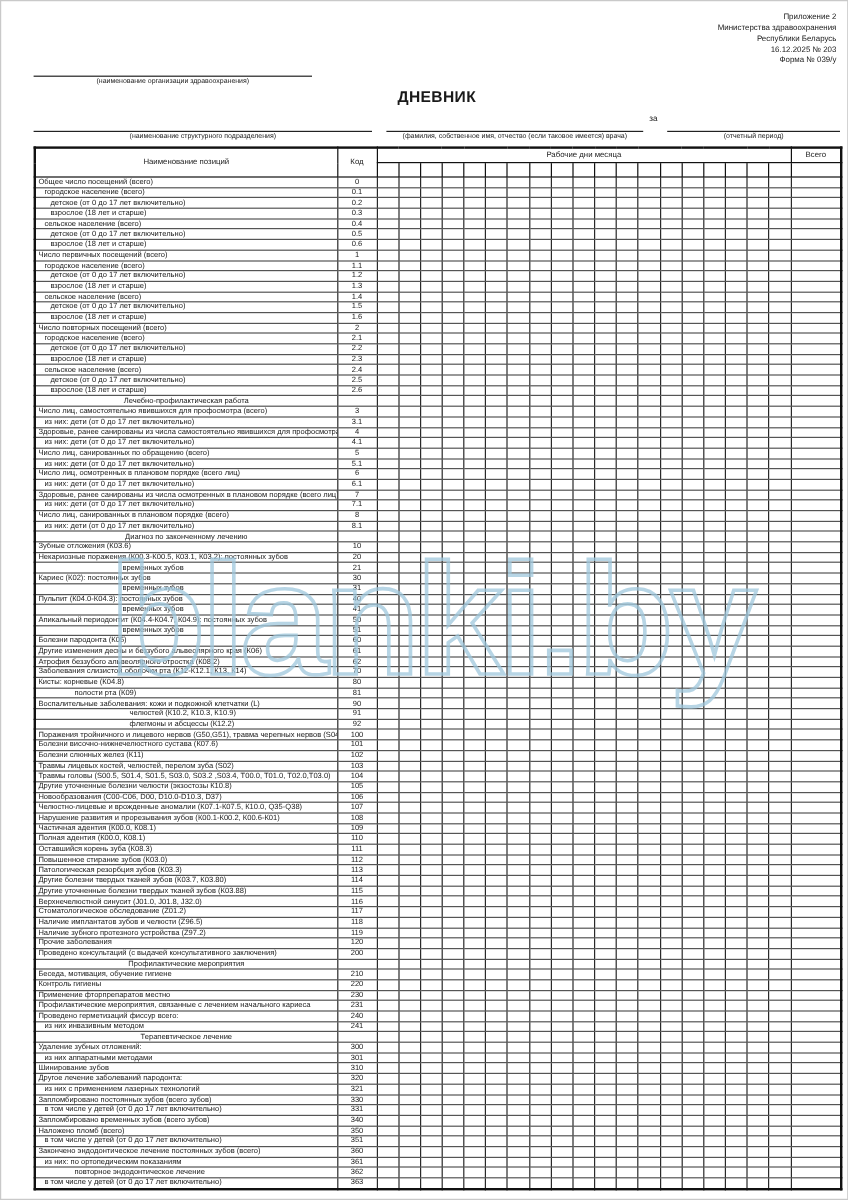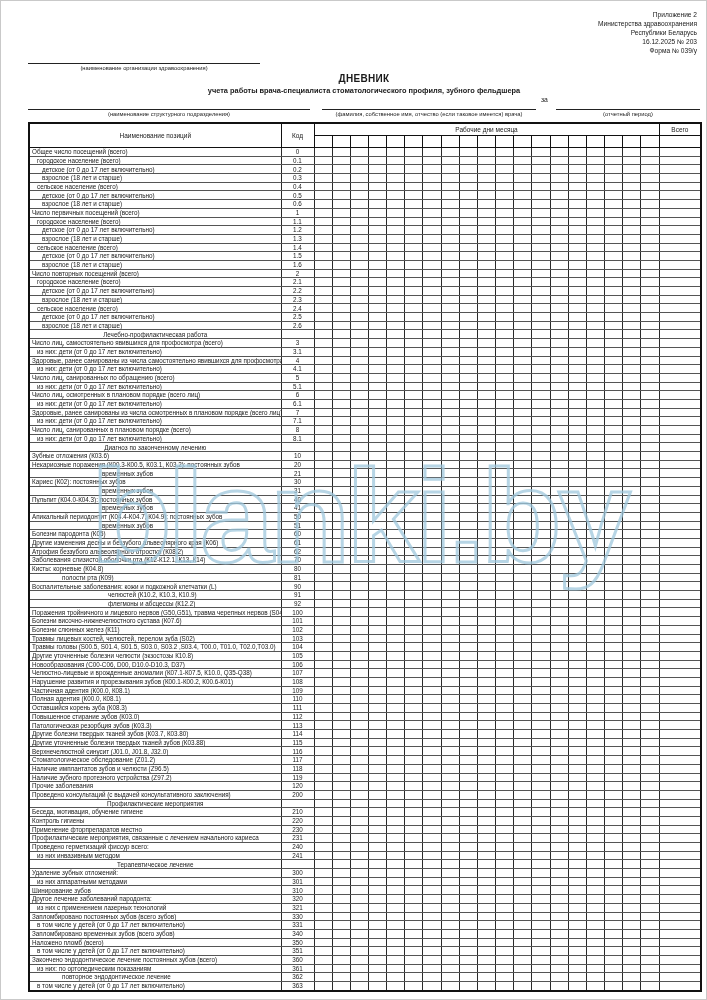--- a/index.html
+++ b/index.html
@@ -2,21 +2,21 @@
 <html><head>
 <meta charset="utf-8">
 <style>
   html,body{margin:0;padding:0;background:#e8e8e8;}
   #page{position:relative;width:707px;height:1000px;background:#ffffff;overflow:hidden;
         font-family:"Liberation Sans",sans-serif;color:#1a1a1a;box-shadow:inset 0 0 0 1px #c9c9c9;}
   .tr-block{position:absolute;top:10px;right:10px;text-align:right;font-size:6.6px;line-height:9px;}
   .underline-field{position:absolute;border-bottom:1.4px solid #222;}
   .cap{position:absolute;font-size:5.8px;text-align:center;color:#222;}
   .title-wrap{position:absolute;left:28px;top:73px;width:672px;text-align:center;}
-  .title{font-size:10px;font-weight:bold;letter-spacing:.3px;}
+  .title{font-size:13px;font-weight:bold;letter-spacing:.3px;}
   .subtitle{font-size:7.4px;font-weight:bold;margin-top:2px;}
   .za{position:absolute;left:541px;top:96px;font-size:6.8px;}
   #diary{position:absolute;left:28px;top:122px;width:672px;border-collapse:collapse;table-layout:fixed;
          border:2px solid #111;}
   #diary th,#diary td{border:1px solid #555;border-left-color:#2a2a2a;border-right-color:#2a2a2a;
          padding:0;font-size:6.3px;line-height:7.4px;height:7.7px;overflow:hidden;white-space:nowrap;
          font-weight:normal;vertical-align:middle;}
   #diary thead th{border-color:#111;height:11px;text-align:center;font-size:6.5px;}
   td.lbl{text-align:left;}
   td.code{text-align:center;}
@@ -35,21 +35,20 @@
     <div>Республики Беларусь</div>
     <div>16.12.2025 № 203</div>
     <div>Форма № 039/у</div>
   </div>
 
   <div class="underline-field" style="left:28px;top:54px;width:232px;height:9px;"></div>
   <div class="cap" style="left:28px;top:65px;width:232px;">(наименование организации здравоохранения)</div>
 
   <div class="title-wrap">
     <div class="title">ДНЕВНИК</div>
-    <div class="subtitle">учета работы врача-специалиста стоматологического профиля, зубного фельдшера</div>
   </div>
 
   <div class="za">за</div>
   <div class="underline-field" style="left:28px;top:100px;width:282px;height:9px;"></div>
   <div class="underline-field" style="left:322px;top:100px;width:214px;height:9px;"></div>
   <div class="underline-field" style="left:556px;top:100px;width:144px;height:9px;"></div>
   <div class="cap" style="left:28px;top:111px;width:282px;">(наименование структурного подразделения)</div>
   <div class="cap" style="left:322px;top:111px;width:214px;">(фамилия, собственное имя, отчество (если таковое имеется) врача)</div>
   <div class="cap" style="left:556px;top:111px;width:144px;">(отчетный период)</div>
 

